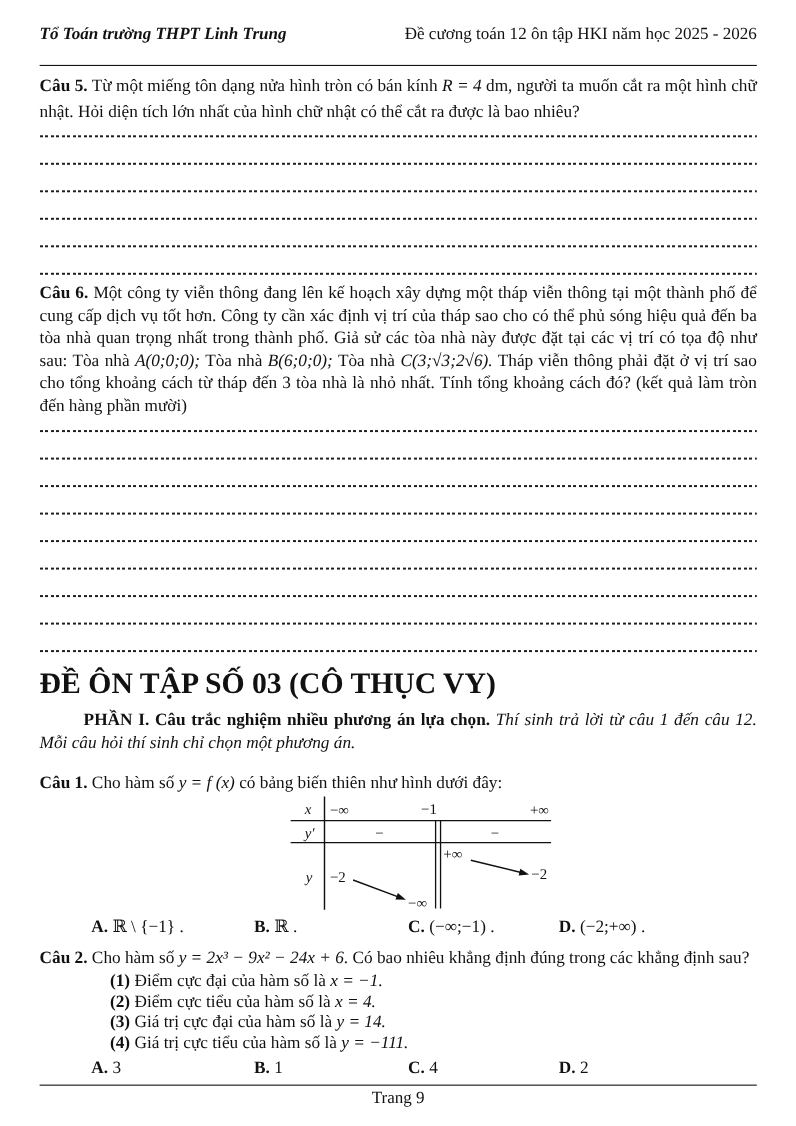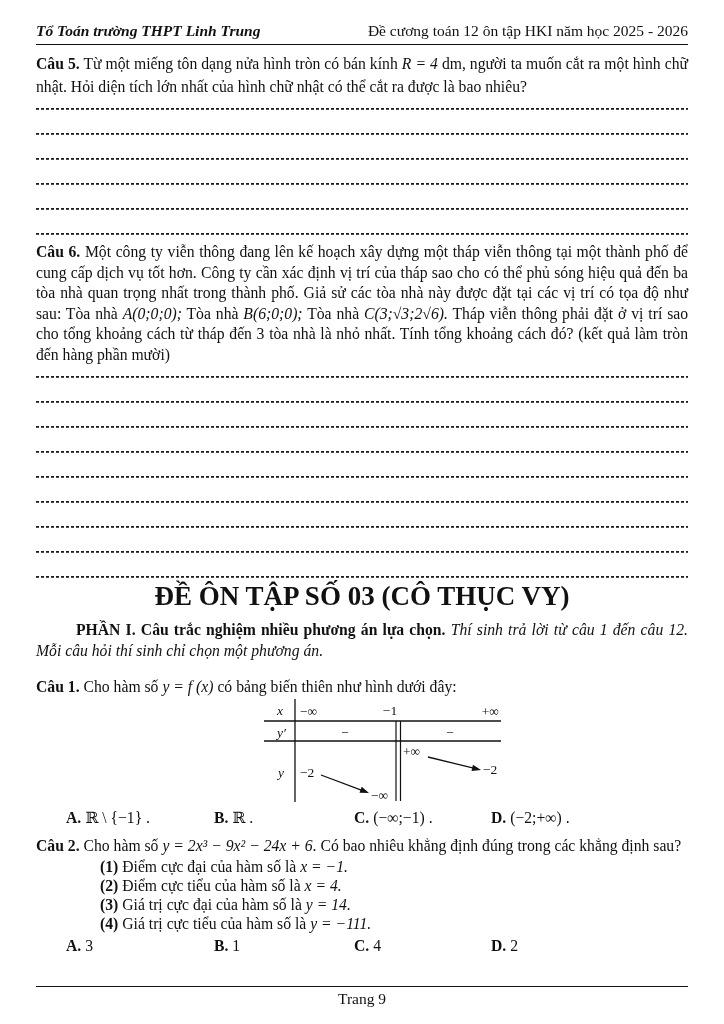--- a/index.html
+++ b/index.html
@@ -4,48 +4,48 @@
 <style>
   html,body{margin:0;padding:0;background:#fff;}
   body{
     width:724px;height:1024px;overflow:hidden;
     font-family:"Liberation Serif","DejaVu Serif",serif;
     color:#111;box-sizing:border-box;
   }
   .page{padding:22px 36px 0 36px;box-sizing:border-box;height:100%;position:relative;}
   
   .hdr{display:flex;justify-content:space-between;align-items:baseline;
-       border-bottom:1.6px solid #111;padding-bottom:4px;font-size:15.5px;}
+       border-bottom:1.6px solid #111;padding-bottom:19px;font-size:15.5px;}
   .hdr-left{font-weight:bold;font-style:italic;}
   .hdr-right{}
   
   .para{font-size:15.7px;line-height:23px;text-align:justify;margin:7px 0 0 0;}
   .para.q6{line-height:20.6px;font-family:Liberation Serif, serif;}
   .qlabel{font-weight:bold;}
   .math{font-style:italic;white-space:nowrap;}
   
   .answers{margin-top:-13px;}
   .dash-line{height:25px;
     background-image:repeating-linear-gradient(90deg,#1d1d1d 0 3px,transparent 3px 5px);
     background-size:100% 1.8px;background-position:0 100%;background-repeat:no-repeat;}
   
-  .exam-title{text-align:center;font-weight:bold;font-size:27px;line-height:36px;}
+  .exam-title{font-weight:bold;font-size:27px;line-height:36px;margin-top:10px;}
   .part1{font-size:15.7px;line-height:21px;text-align:justify;margin-top:5px;}
   .part1 .lead{font-weight:bold;margin-left:40px;}
   .part1 .note{font-style:italic;}
   .q1line{margin-top:2px;line-height:21px;}
   
   .vtable-wrap{margin-left:228px;width:242px;}
   .vtable-wrap svg{display:block;}
   .vt-txt{font-size:13.5px;fill:#111;font-family:"Liberation Serif","DejaVu Serif",serif;}
   .vt-it{font-style:italic;}
   
   .subq{margin-left:49px;font-size:15.7px;line-height:20px;margin-top:3px;}
   .opts{display:grid;grid-template-columns:148px 140px 137px auto;
-        margin-left:30px;font-size:15.7px;line-height:20px;margin-top:3px;}
+        margin-left:47px;font-size:15.7px;line-height:20px;margin-top:3px;}
   .optkey{font-weight:bold;}
   .stmt{margin:0 0 0 64px;font-size:15.7px;line-height:19px;}
   .stmt .num{font-weight:bold;}
   .q2head{margin-top:7px;line-height:22px;}
   
   .ftr{position:absolute;left:36px;right:36px;top:986px;
        border-top:1.2px solid #111;text-align:center;font-size:15.5px;padding-top:3px;}
 </style>
 </head>
 <body>

